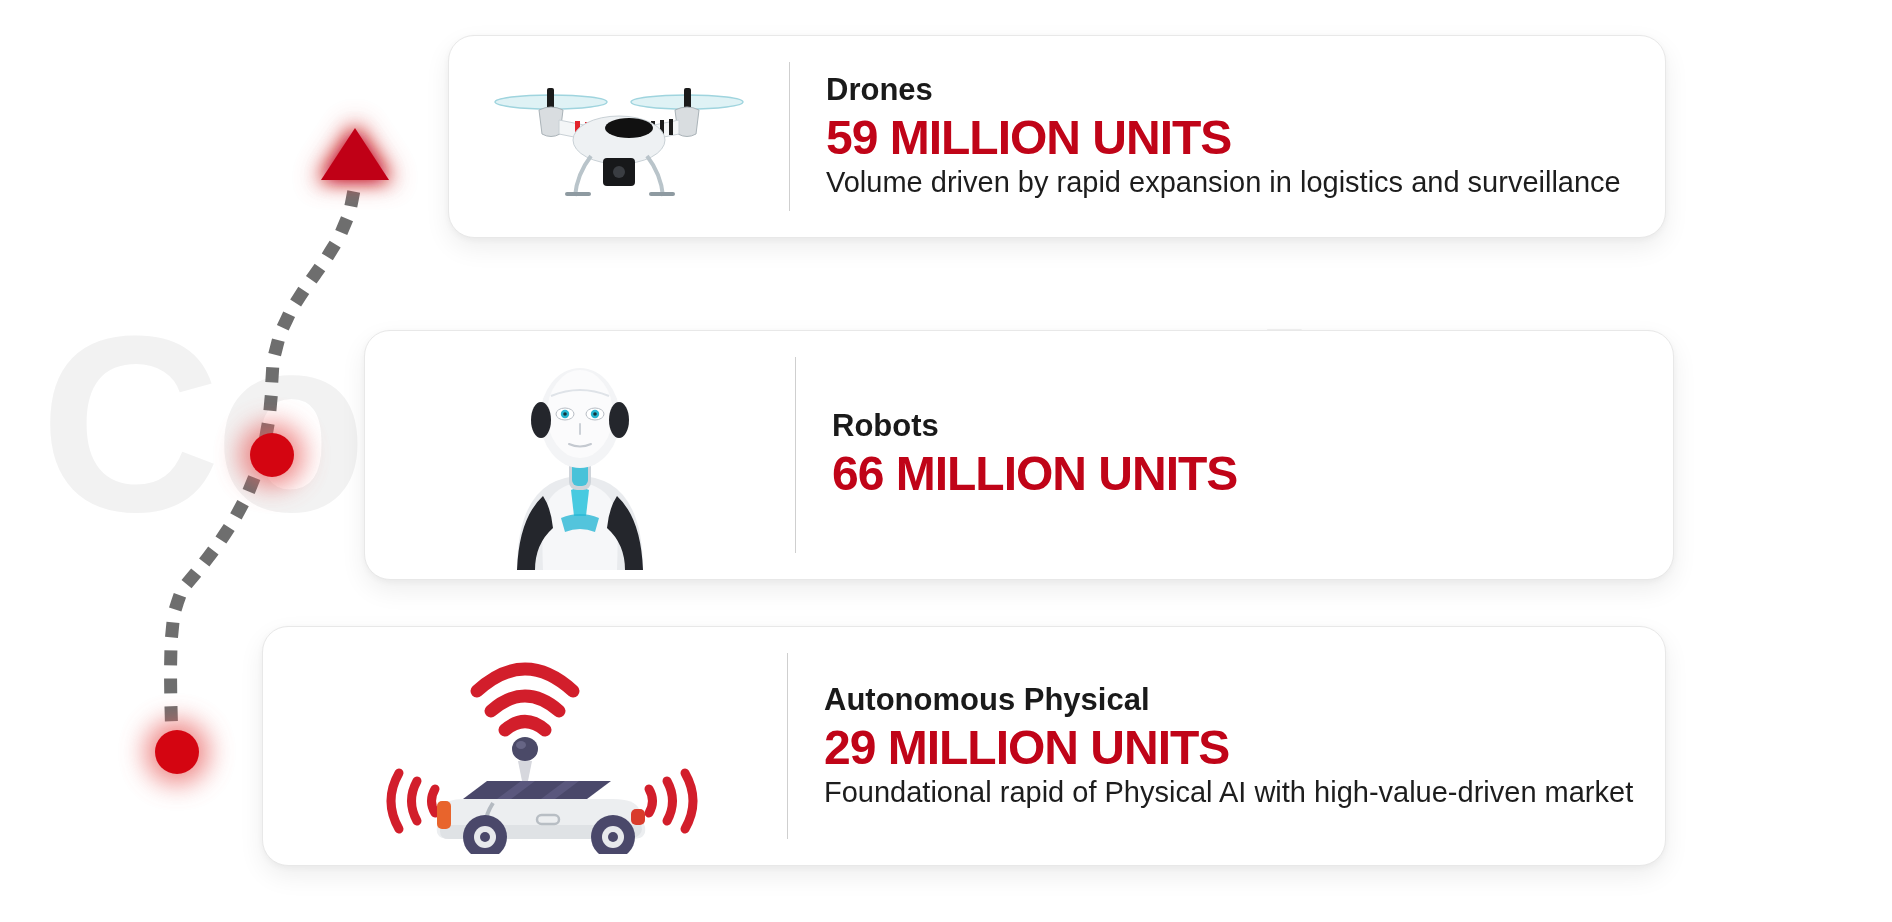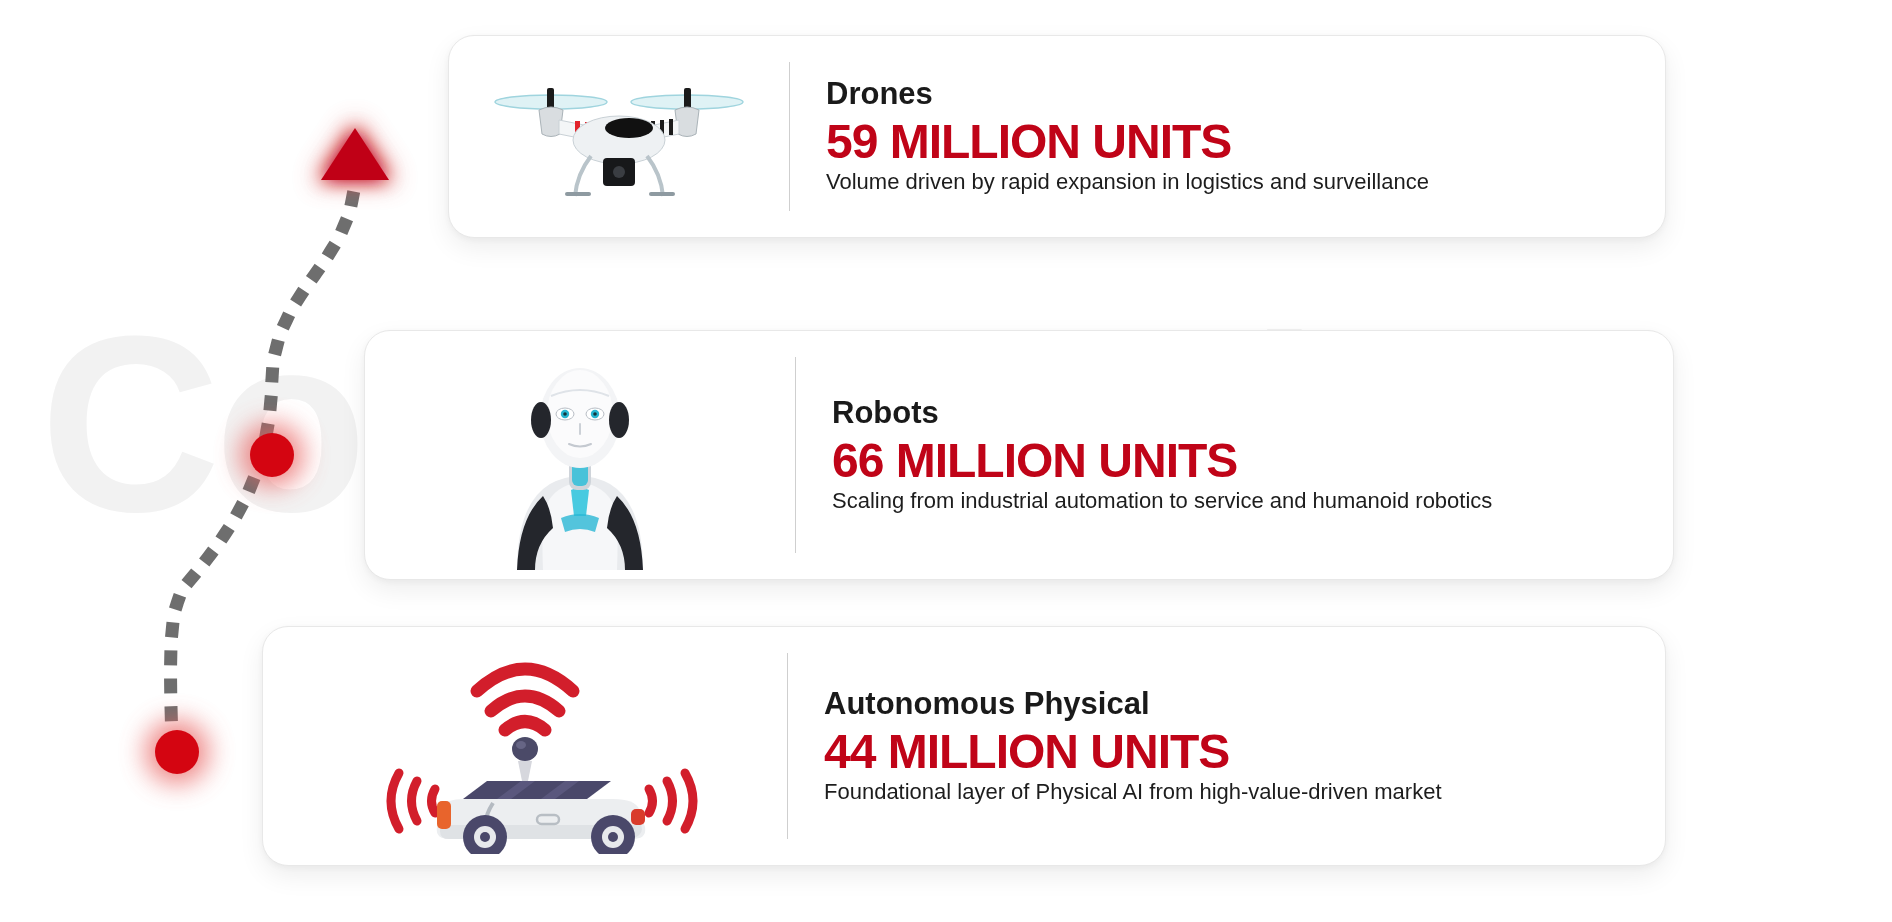--- a/index.html
+++ b/index.html
@@ -83,21 +83,21 @@
   }
   .stat{
     font-size:48px;
     font-weight:bold;
     color:#c00418;
     line-height:1.12;
     letter-spacing:-1px;
     white-space:nowrap;
   }
   .desc{
-    font-size:22px;
+    font-size:29px;
     color:#1d1d1d;
     line-height:1.2;
     white-space:nowrap;
   }
 </style>
 </head>
 <body>
 
 <div id="stage">
 
@@ -210,21 +210,20 @@
         <path d="M115 84 v10" stroke="#ccd1d7" stroke-width="2" stroke-linecap="round"></path>
         <path d="M104 104 q11 5 22 0" fill="none" stroke="#c4c9d0" stroke-width="2" stroke-linecap="round"></path>
 
         <path d="M86 56 q29 -12 58 0" fill="none" stroke="#dfe3e8" stroke-width="2"></path>
       </svg>
     </div>
     <div class="divider"></div>
     <div class="body">
       <div class="cat">Robots</div>
       <div class="stat">66 MILLION UNITS</div>
-      <div class="desc">Scaling from industrial automation to service and humanoid robotics</div>
     </div>
   </div>
 
   <div class="card card-3">
     <div class="art">
       <svg width="400" height="215" viewBox="0 0 400 215">
 
         <g fill="none" stroke="#d21e2b" stroke-linecap="round">
           <path d="M152 52 q48 -44 96 0" stroke-width="13"></path>
           <path d="M166 72 q34 -30 68 0" stroke-width="13"></path>
@@ -269,18 +268,18 @@
         <circle cx="160" cy="198" r="11" fill="#e7e9ec"></circle>
         <circle cx="160" cy="198" r="5" fill="#4a486a"></circle>
         <circle cx="288" cy="198" r="22" fill="#4a486a"></circle>
         <circle cx="288" cy="198" r="11" fill="#e7e9ec"></circle>
         <circle cx="288" cy="198" r="5" fill="#4a486a"></circle>
       </svg>
     </div>
     <div class="divider"></div>
     <div class="body">
       <div class="cat">Autonomous Physical</div>
-      <div class="stat">44 MILLION UNITS</div>
-      <div class="desc">Foundational layer of Physical AI from high-value-driven market</div>
+      <div class="stat">29 MILLION UNITS</div>
+      <div class="desc">Foundational rapid of Physical AI with high-value-driven market</div>
     </div>
   </div>
 
 </div>
 
 </body></html>

